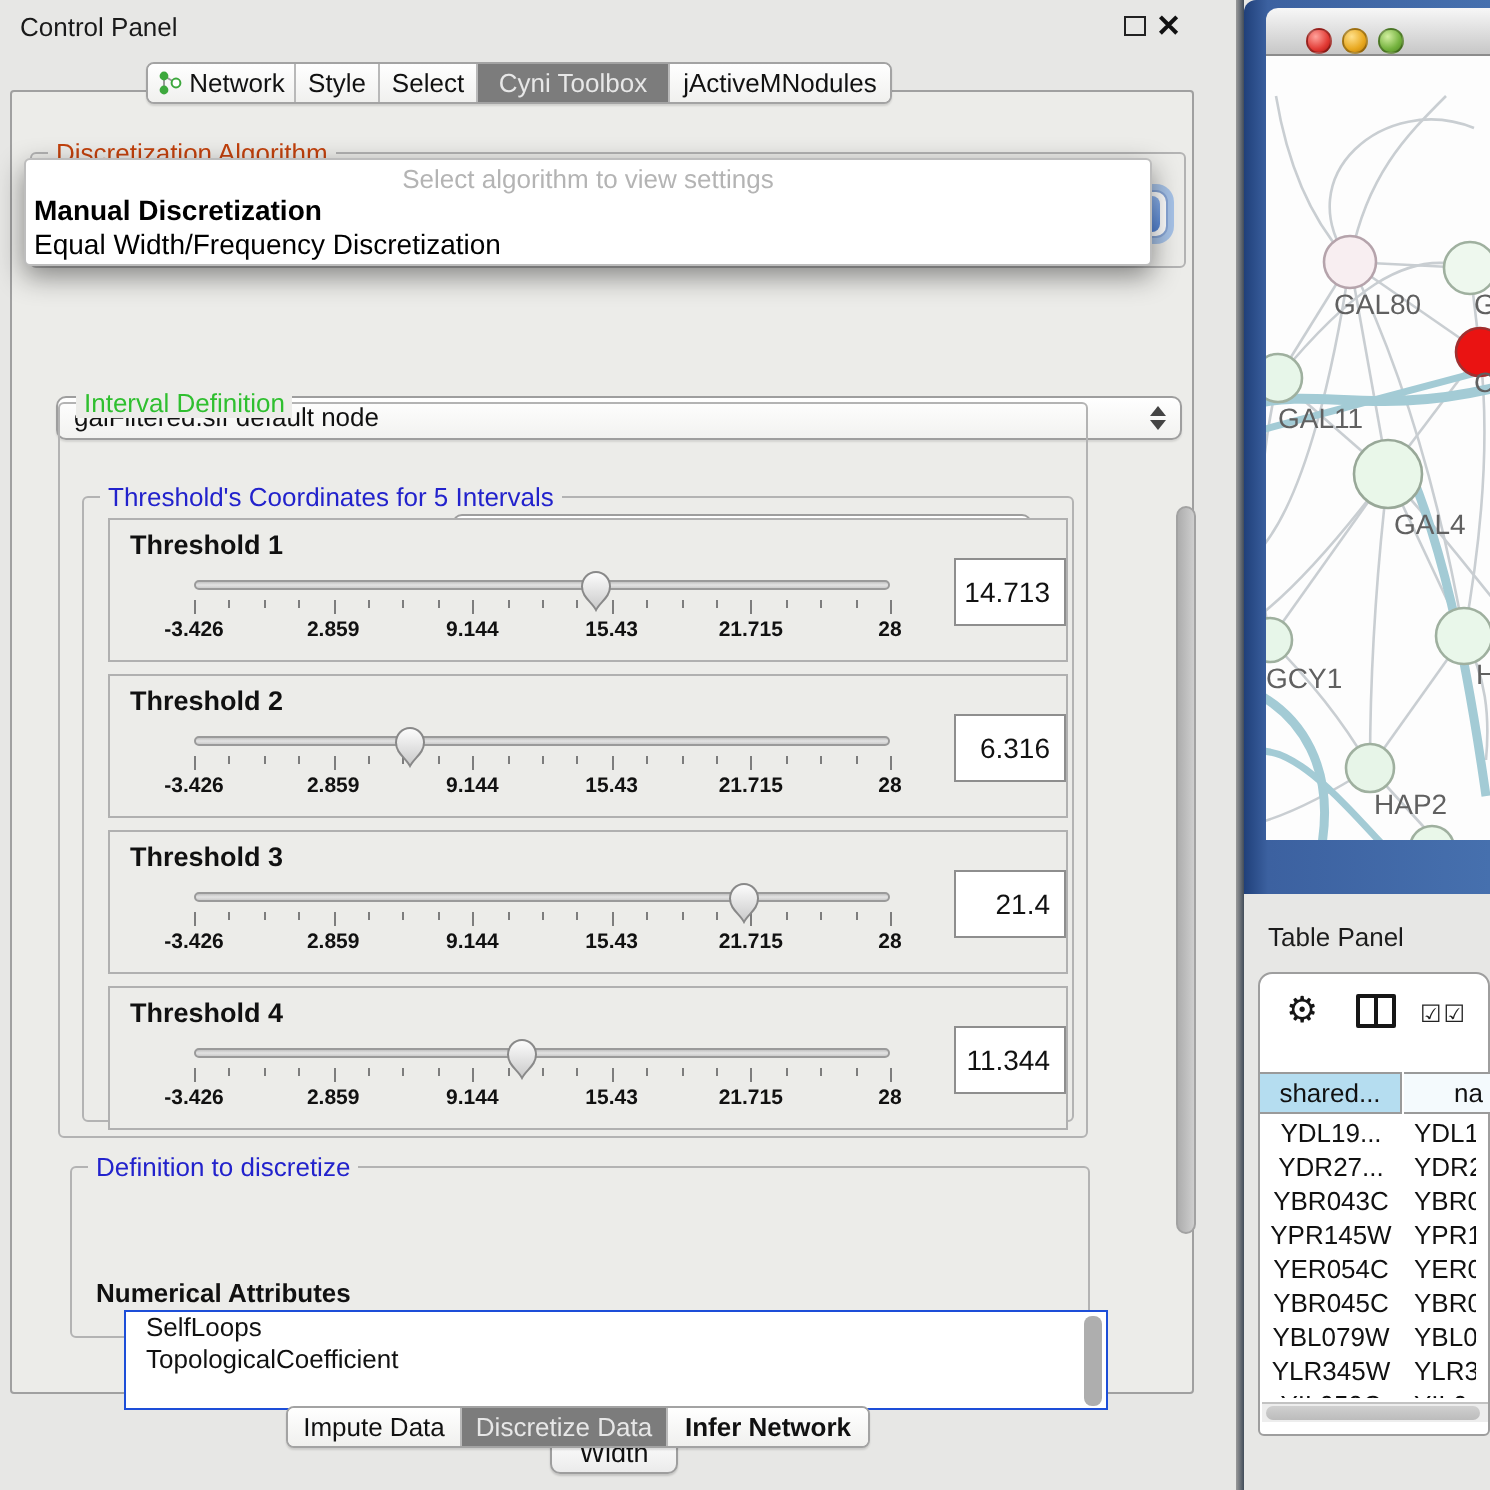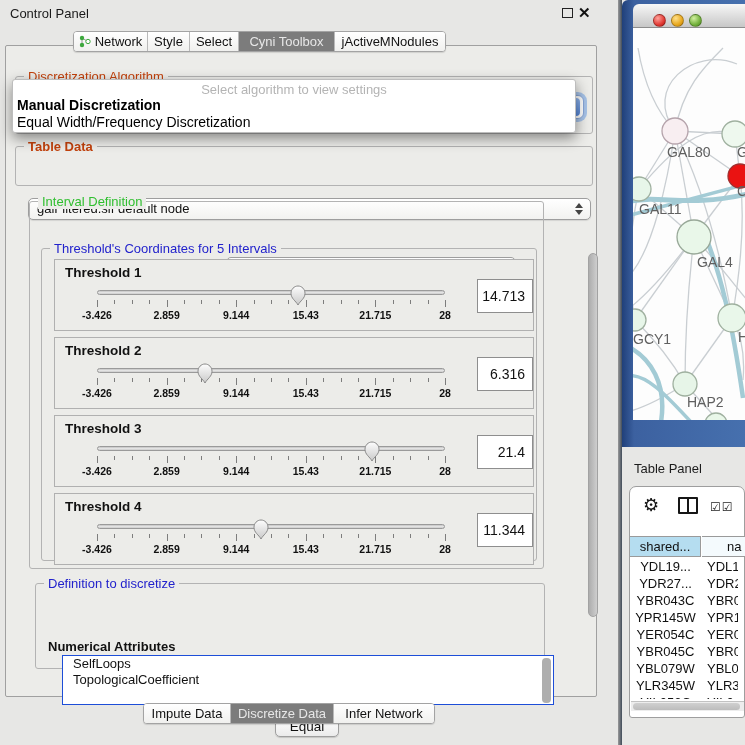--- a/index.html
+++ b/index.html
@@ -142,23 +142,20 @@
       <span>jActiveMNodules</span>
     </div>
   </div>
 
 <div class="abs" id="main-panel">
 
   <div class="group" id="algo-group" style="left:9px; top:30px; width:578px; height:58px;">
     <span class="group-title t-dark" style="left:8px; top:-7px;">Discretization Algorithm</span>
   </div>
 
-  <div class="group" id="td-group" style="left:9px; top:100px; width:578px; height:40px;">
-    <span class="group-title t-dark" style="left:8px; top:-7px; font-weight:600;">Table Data</span>
-  </div>
   <div class="combo" style="left:22px; top:152px; width:563px; height:22px;">
     <span>galFiltered.sif default node</span>
     <span class="combo-arrows"></span>
   </div>
 
   <div class="group" style="left:23px; top:155px; width:515px; height:368px;">
     <span class="group-title t-green" style="left:8px; top:-7px;">Interval Definition</span>
   </div>
   <div class="abs num-label" style="left:60px; top:216px; width:152px; text-align:right;">Number of Intervals</div>
   <div class="combo" style="left:220px; top:211px; width:290px; height:22px;">
@@ -319,21 +316,21 @@
   </div>
   <div class="abs" style="left:42px; top:593px; font-weight:700;">Numerical Attributes</div>
   <div class="abs" id="attr-list">
     <div id="attr-items">
         <div class="attr-item">SelfLoops</div>
         <div class="attr-item">TopologicalCoefficient</div>
       </div>
     <div id="attr-scroll"></div>
   </div>
 
-  <div class="abs" id="apply-btn">Equal</div>
+  <div class="abs" id="apply-btn">Width</div>
 </div>
 
 <div class="abs" id="algo-combo">
   <span class="blue-cap"></span>
 </div>
 
 <div class="abs" id="algo-popup">
   <div id="popup-hint">Select algorithm to view settings</div>
   <div id="popup-opts">
       <div class="popup-opt bold" style="top: 17px;">Manual Discretization</div>
@@ -341,21 +338,21 @@
     </div>
 </div>
 
 <div class="abs segbar" id="bottom-tabs">
     <div class="seg" style="width: 87px;">
       <span>Impute Data</span>
     </div>
     <div class="seg sel" style="width: 103px;">
       <span>Discretize Data</span>
     </div>
-    <div class="seg" style="width: 100px;">
+    <div class="seg" style="width: 100px; font-weight: bold;">
       <span>Infer Network</span>
     </div>
   </div>
 
 <div class="abs" id="splitter"></div>
 
 <div class="abs" id="net-frame">
   <div class="abs" id="net-titlebar" style="left:11px; top:4px;">
     <span class="light" id="light-red"></span>
     <span class="light" id="light-yellow"></span>

